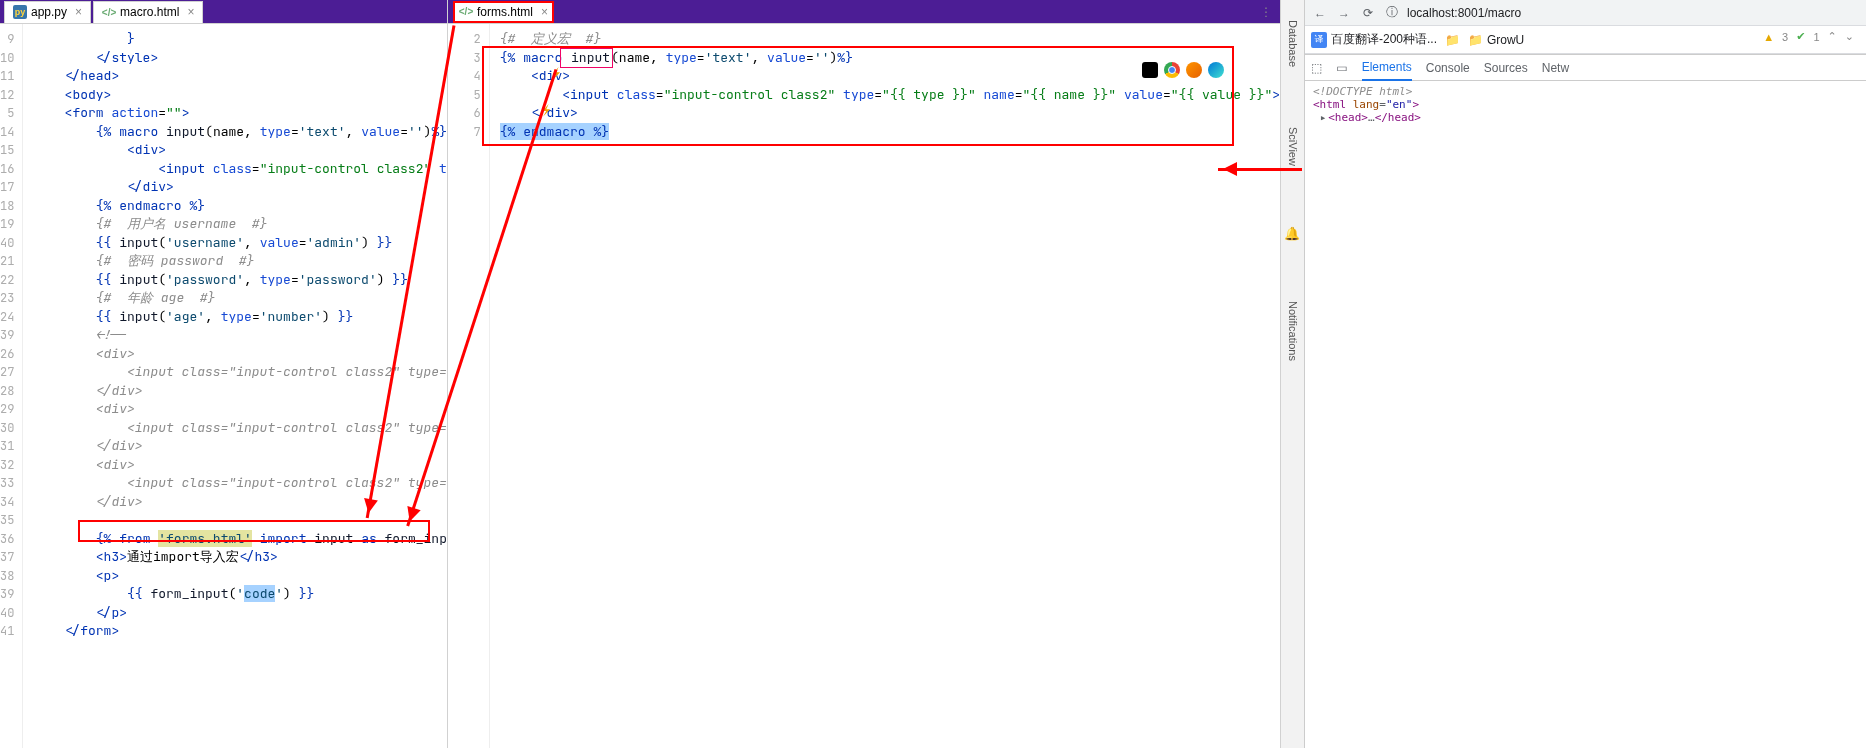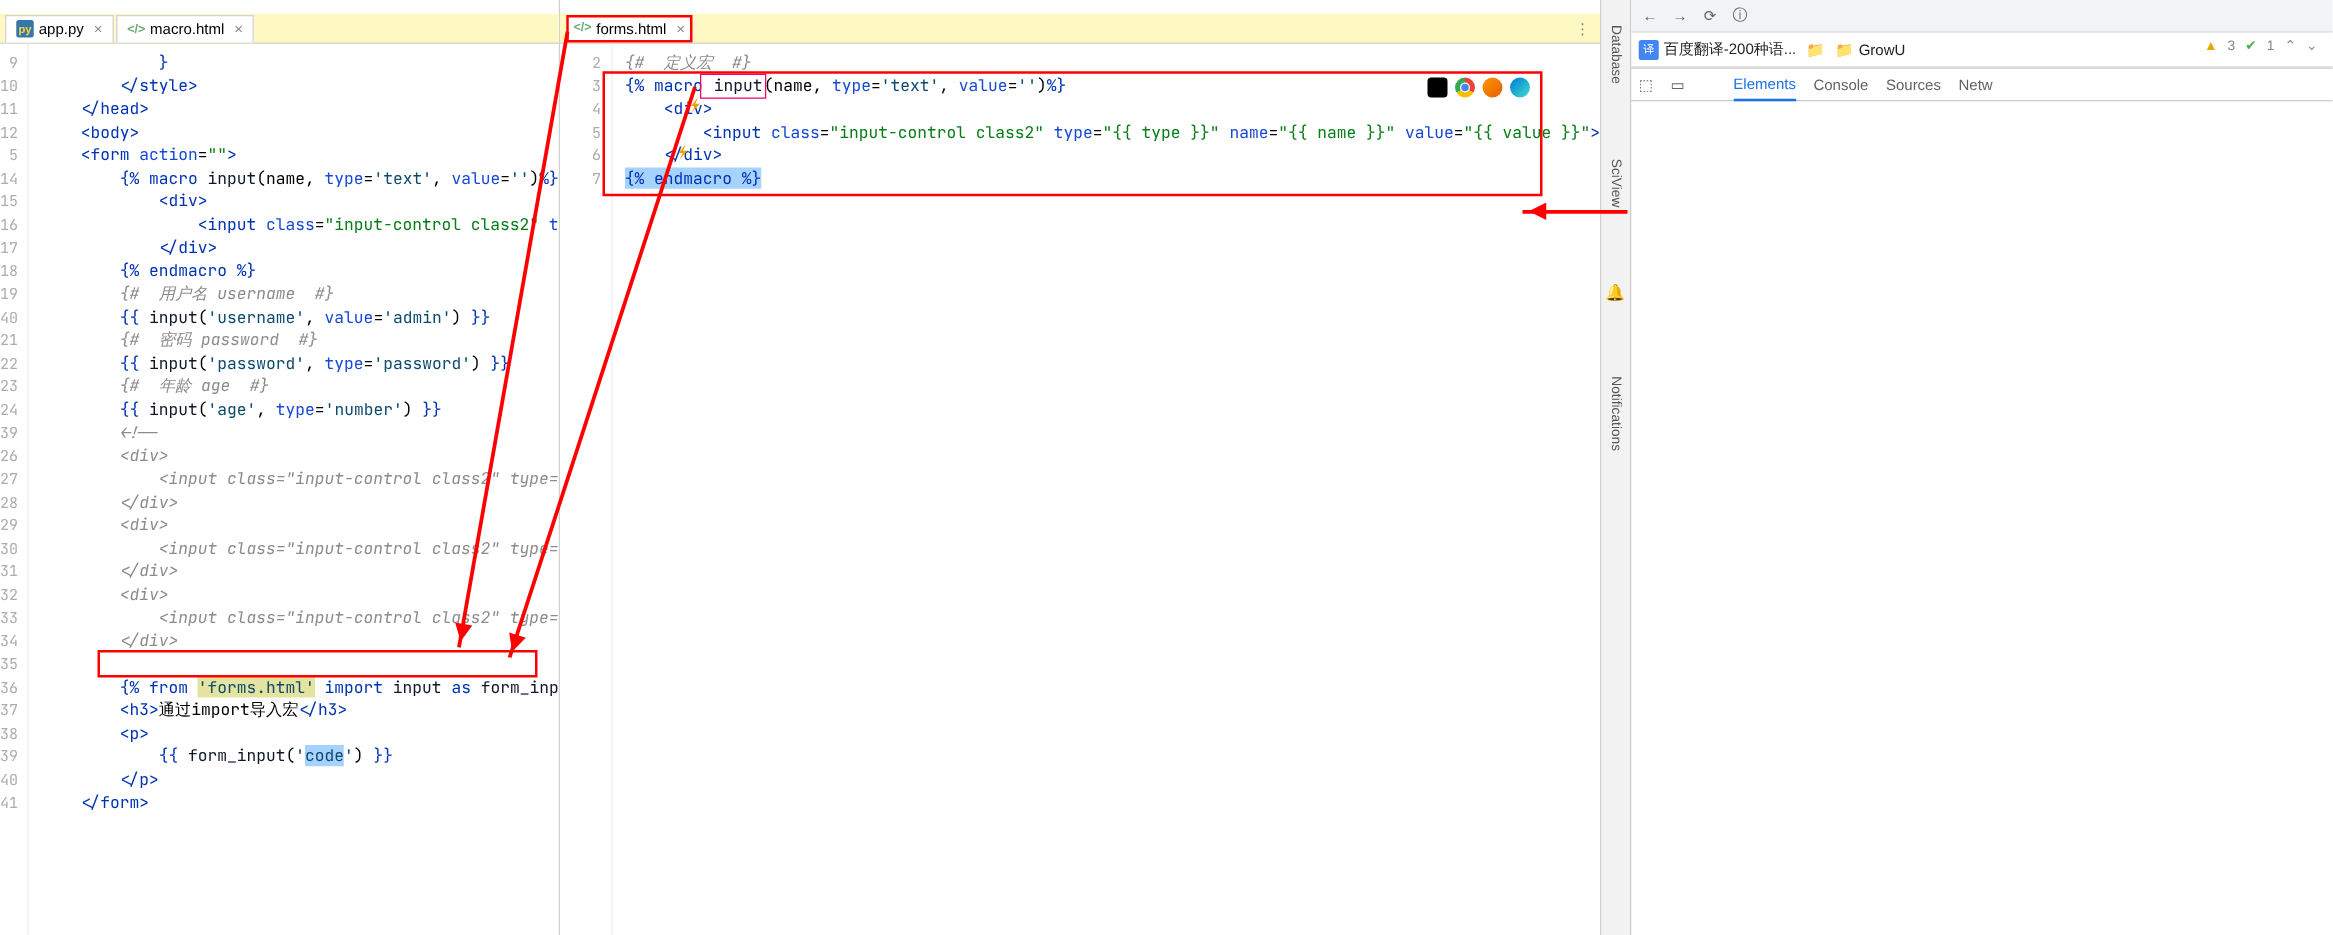--- a/index.html
+++ b/index.html
@@ -2,21 +2,21 @@
 <html><head>
 <meta charset="utf-8">
 <style>
 * { margin:0; padding:0; box-sizing:border-box; }
 body { font-family: "Microsoft YaHei", Arial, sans-serif; font-size:12px; background:#fff; overflow:hidden; }
 .root { display:flex; width:1866px; height:748px; position:relative; }
 
 
 .left-pane { width:448px; border-right:1px solid #d1d1d1; display:flex; flex-direction:column; background:#fff; }
 
-.tab-bar { height:24px; display:flex; align-items:center; background:#fef9c3; border-bottom:1px solid #d1d1d1; padding-left:4px;margin-top:11px; }
+.tab-bar { height:24px; display:flex; align-items:center; background:#4c1d95; border-bottom:1px solid #d1d1d1; padding-left:4px; }
 .tab { display:inline-flex; align-items:center; height:22px; padding:0 8px; background:#fff; border:1px solid #d1d1d1; border-bottom:none; margin-right:2px; font-size:12px; gap:4px; }
 .tab .tabicon { width:14px; height:14px; display:inline-flex; align-items:center; justify-content:center; }
 .tab .close-x { color:#888; margin-left:4px; cursor:pointer; }
 .py-icon { background:#3776ab; color:#ffd43b; font-size:9px; font-weight:bold; border-radius:2px; width:14px; height:14px; display:inline-flex; align-items:center; justify-content:center; }
 .html-icon { color:#6aab73; font-size:10px; font-weight:bold; }
 
 .inspections { position:absolute; top:30px; right:12px; font-size:11px; color:#888; display:flex; gap:8px; align-items:center; z-index:5; }
 .warn-badge { color:#e5a800; }
 .check-badge { color:#4caf50; }
 
@@ -64,21 +64,21 @@
 .bm-folder { color:#5f6368; }
 .page-body { flex:1; padding:6px; position:relative; }
 .red-outline-group { border:2px solid red; padding:2px; width:140px; margin-bottom:8px; }
 .page-body input { width:120px; height:18px; border:1px solid #767676; margin:2px 0; display:block; font-size:12px; padding:0 2px; }
 .page-body h3 { font-size:14px; font-weight:bold; margin:8px 0; }
 .import-block { border:2px solid red; padding:4px 2px 10px 2px; width:140px; }
 
 
 .devtools { border-top:1px solid #ccc; height:80px; display:flex; flex-direction:column; font-size:12px; }
 .dt-tabs { height:26px; display:flex; align-items:center; border-bottom:1px solid #ccc; padding:0 6px; gap:14px; color:#5f6368; }
-.dt-tabs .dt-active { color:#1a73e8; border-bottom:2px solid #1a73e8; height:26px; display:inline-flex; align-items:center;margin-left:25px; }
+.dt-tabs .dt-active { color:#1a73e8; border-bottom:2px solid #1a73e8; height:26px; display:inline-flex; align-items:center; }
 .dt-icon { color:#5f6368; cursor:pointer; }
 .dt-body { flex:1; padding:4px 8px; font-family:Consolas,monospace; font-size:11px; color:#5f6368; }
 .dt-body .dt-tag { color:#881280; }
 .dt-body .dt-attr { color:#994500; }
 .dt-body .dt-val { color:#1a1aa6; }
 .tri { color:#5f6368; margin-right:2px; }
 
 
 .arrow { position:absolute; background:red; height:3px; transform-origin:left center; z-index:20; }
 .arrow::after { content:''; position:absolute; right:-2px; top:-6px; border:7px solid transparent; border-left:14px solid red; }
@@ -187,20 +187,21 @@
     <span class="bell-icon">🔔</span>
     <span class="vlabel">Notifications</span>
   </div>
 
   <div class="browser-col">
     <div class="addr-bar">
       <span class="addr-btn">←</span>
       <span class="addr-btn">→</span>
       <span class="addr-btn">⟳</span>
       <span class="addr-btn">ⓘ</span>
+      <span class="addr-field">localhost:8001/macro</span>
     </div>
     <div class="bm-bar">
       <div class="bm-item">
         <span class="bm-icon">译</span>
         <span>百度翻译-200种语...</span>
       </div>
       <div class="bm-item">
         <span class="bm-folder">📁</span>
       </div>
       <div class="bm-item">
@@ -210,20 +211,25 @@
     </div>
     <div class="devtools">
       <div class="dt-tabs">
         <span class="dt-icon">⬚</span>
         <span class="dt-icon">▭</span>
         <span class="dt-active">Elements</span>
         <span>Console</span>
         <span>Sources</span>
         <span>Netw</span>
       </div>
+      <div class="dt-body">
+        <div><span class="cmt">&lt;!DOCTYPE html&gt;</span></div>
+        <div><span class="dt-tag">&lt;html</span> <span class="dt-attr">lang</span>=<span class="dt-val">"en"</span><span class="dt-tag">&gt;</span></div>
+        <div>&nbsp;<span class="tri">▸</span><span class="dt-tag">&lt;head&gt;</span>…<span class="dt-tag">&lt;/head&gt;</span></div>
+      </div>
     </div>
   </div>
 
   <div class="red-box" style="left:78px;top:520px;width:352px;height:22px"></div>
 
   <div class="arrow" style="left:454px; top:24px; width:500px; transform:rotate(100deg);"></div>
   <div class="arrow" style="left:556px; top:68px; width:480px; transform:rotate(108deg);"></div>
   <div class="arrow arrow-rev" style="left:1218px; top:168px; width:84px; transform:rotate(0deg);"></div>
 
 </div>

